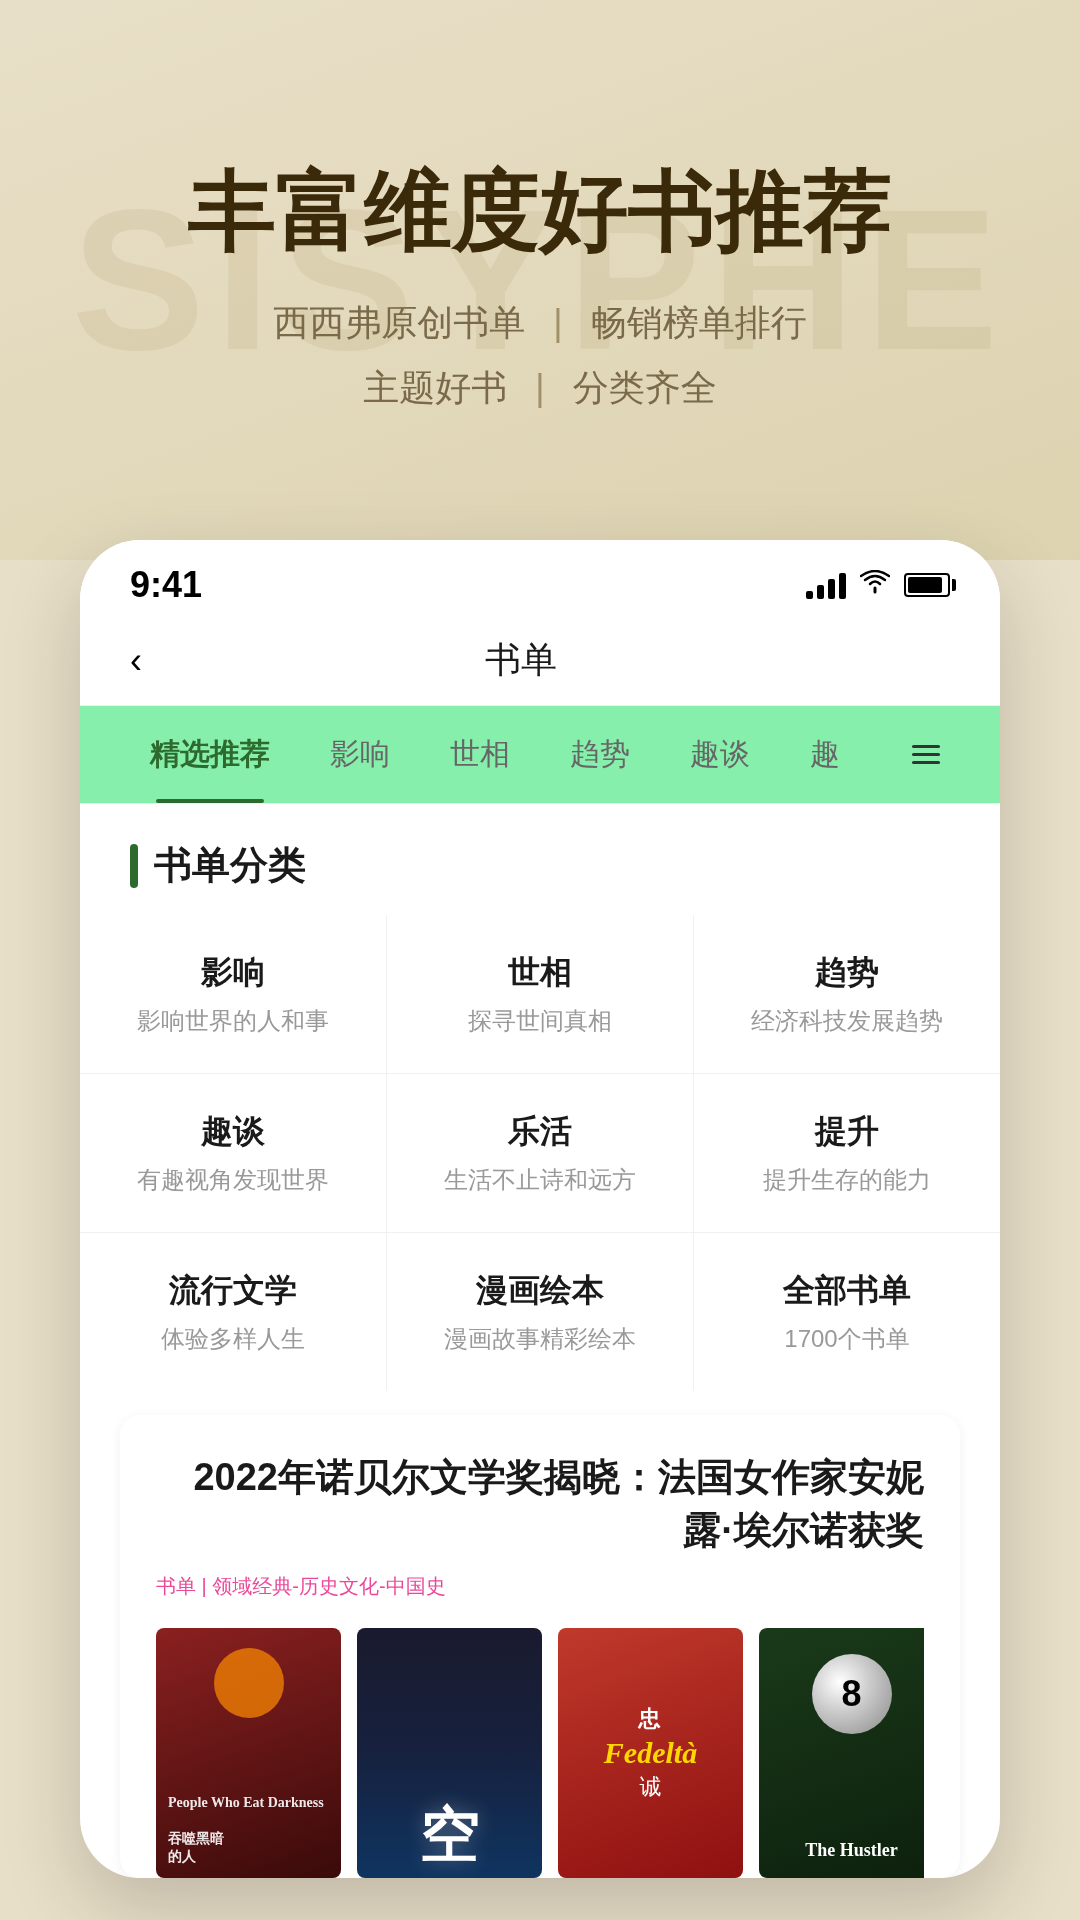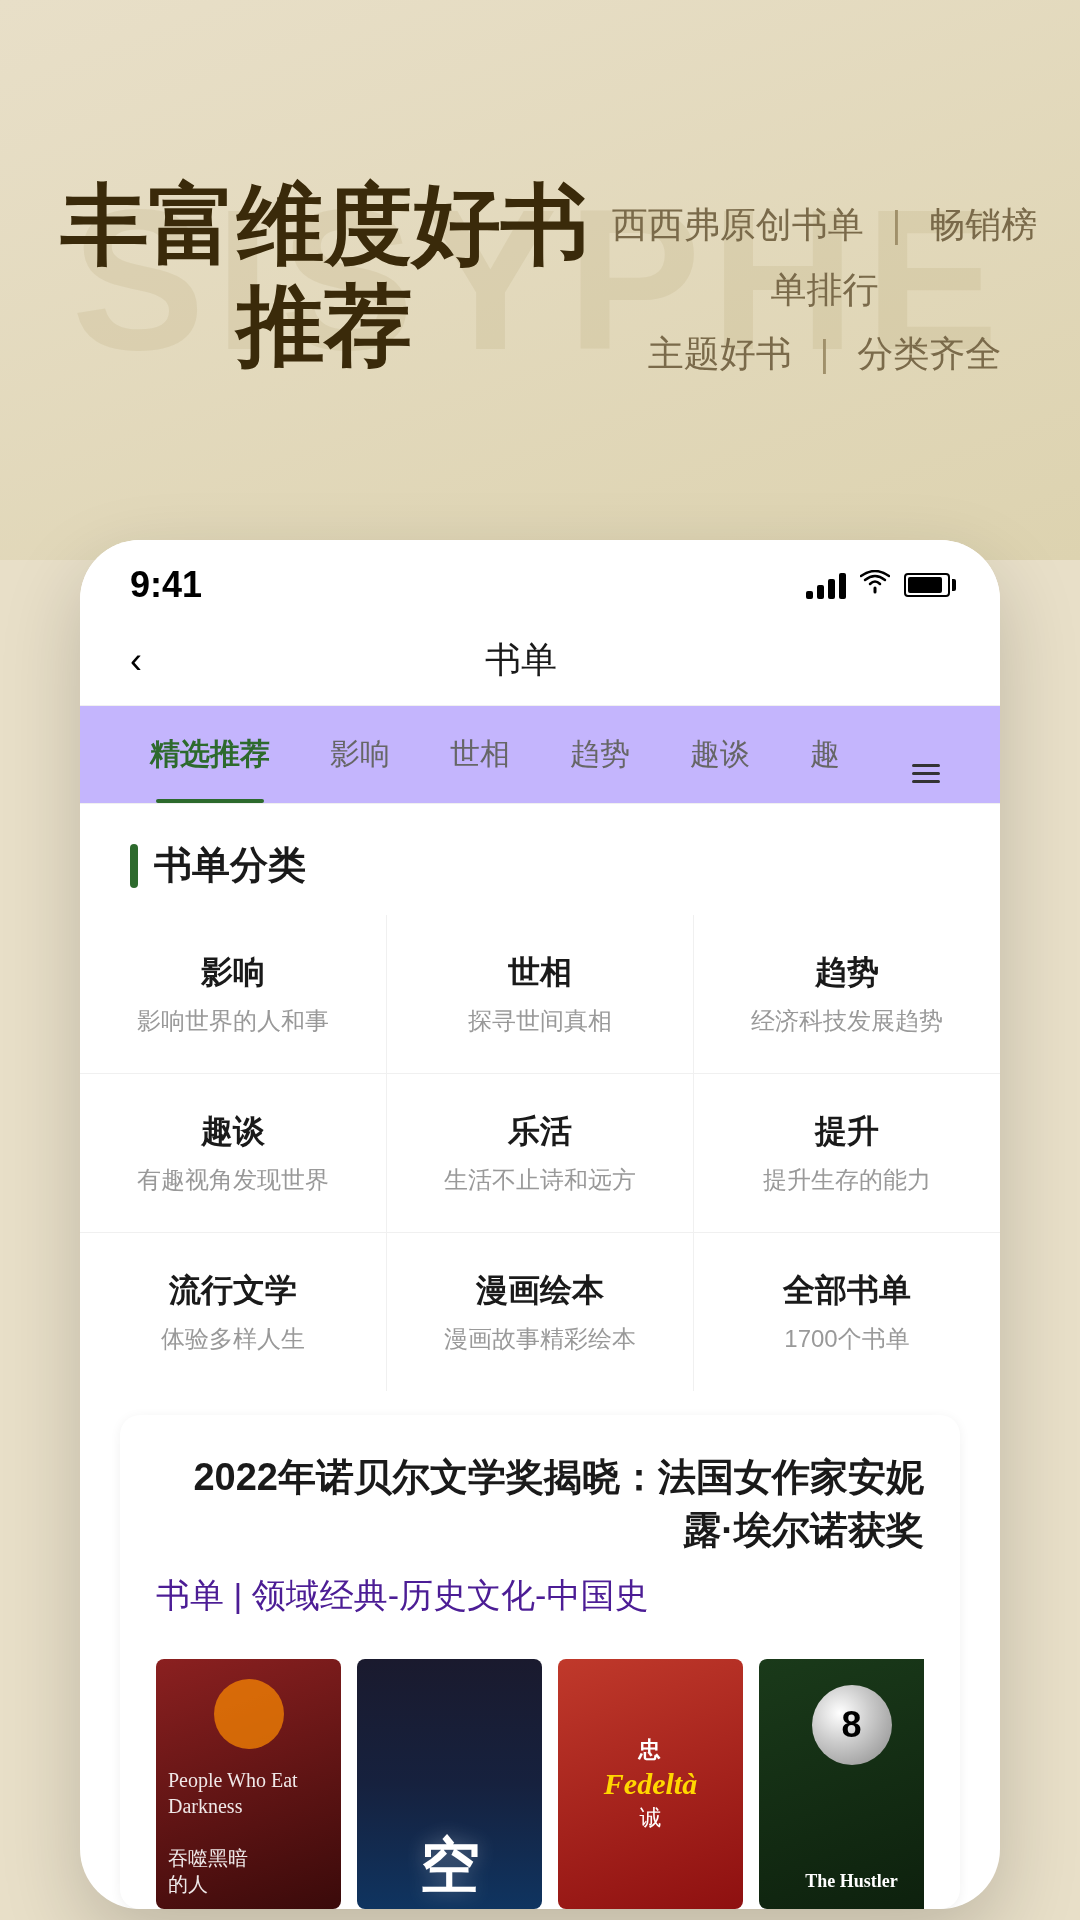--- a/index.html
+++ b/index.html
@@ -11,21 +11,21 @@
       font-family: -apple-system, 'PingFang SC', 'Hiragino Sans GB', 'Microsoft YaHei', sans-serif;
       position: relative;
     }
 
     
     .hero-bg {
       width: 100%;
       height: 560px;
       background: linear-gradient(160deg, #e8dfc8 0%, #ddd3b0 100%);
       display: flex;
-      flex-direction: row;
+      flex-direction: column;
       align-items: center;
       justify-content: center;
       padding: 60px 40px 40px;
       position: relative;
       overflow: hidden;
     }
 
     .hero-bg::before {
       content: 'SISYPHE';
       position: absolute;
@@ -170,23 +170,23 @@
       flex: 1;
       text-align: center;
       font-size: 36px;
       color: #1a1a1a;
       font-weight: 500;
     }
 
     
     .category-tabs {
       display: flex;
-      align-items: flex-end;
+      align-items: center;
       padding: 0 40px;
-      background: #c4b5fd;
+      background: #86efac;
       border-bottom: 1px solid #f0f0f0;
       gap: 0;
     }
 
     .tab-item {
       padding: 28px 30px;
       font-size: 30px;
       color: #666;
       cursor: pointer;
       position: relative;
@@ -290,23 +290,23 @@
     .featured-title {
       font-size: 38px;
       font-weight: 700;
       color: #1a1a1a;
       line-height: 1.4;
       margin-bottom: 16px;
       text-align: right;
     }
 
     .featured-meta {
-      font-size: 34px;
-      color: #4c1d95;
-      margin-bottom: 40px;
+      font-size: 20px;
+      color: #ec4899;
+      margin-bottom: 28px;
     }
 
     .book-covers {
       display: flex;
       gap: 16px;
       overflow: hidden;
     }
 
     .book-cover {
       width: 185px;
@@ -330,23 +330,23 @@
       position: absolute;
       top: 20px;
       left: 50%;
       transform: translateX(-50%);
       width: 70px;
       height: 70px;
       border-radius: 50%;
       background: rgba(255,140,0,0.7);
     }
     .book-1-text {
-      font-size: 20px;
+      font-size: 14px;
       color: rgba(255,255,255,0.9);
-      font-weight: 400;
+      font-weight: 700;
       line-height: 1.3;
       font-family: Georgia, serif;
     }
 
     
     .book-2 {
       background: linear-gradient(180deg, #1a1a2e 0%, #16213e 50%, #0f3460 100%);
       display: flex;
       flex-direction: column;
       align-items: center;

